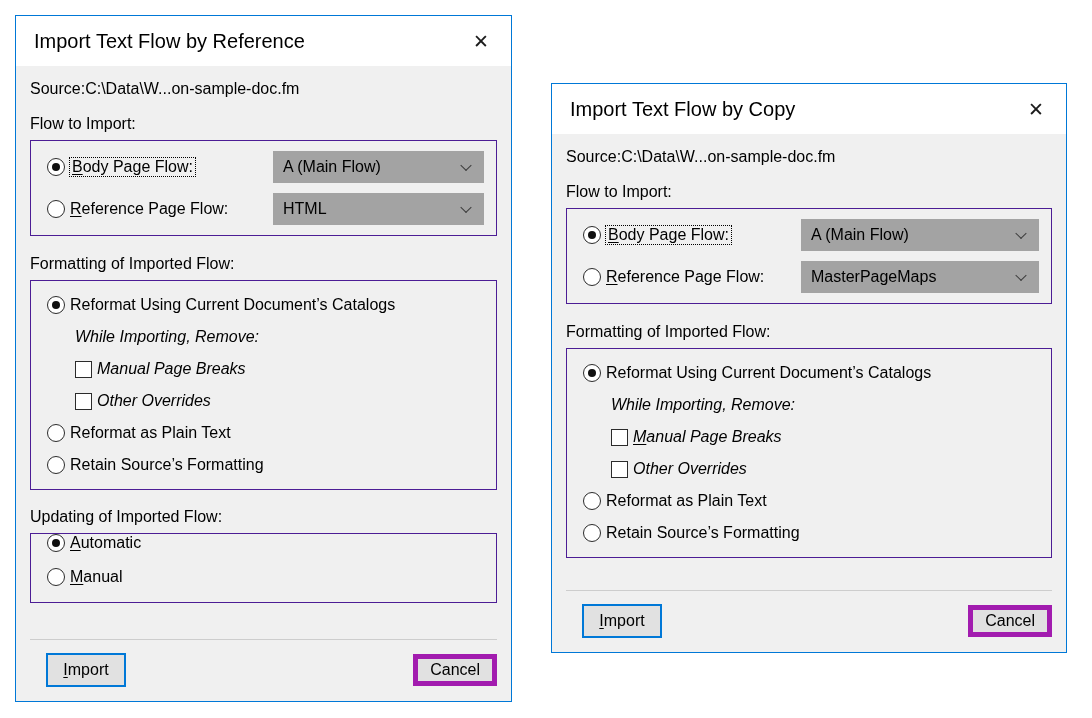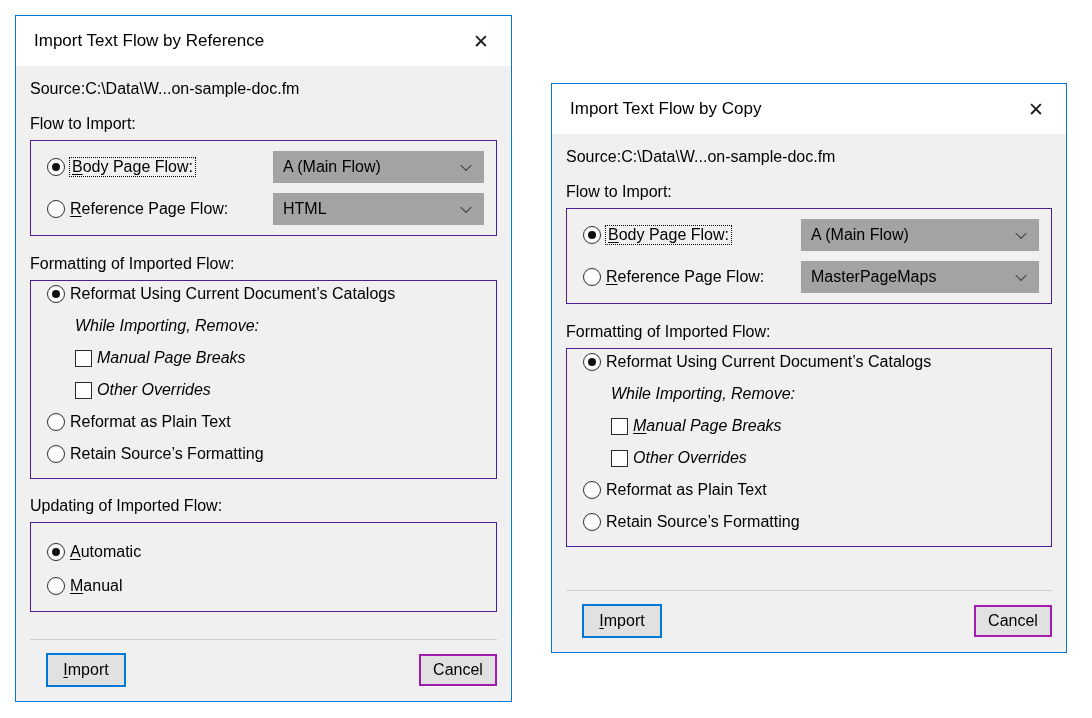--- a/index.html
+++ b/index.html
@@ -15,21 +15,21 @@
   }
   .dlg-ref { left: 15px; top: 15px;  width: 497px; height: 687px; }
   .dlg-copy { left: 551px; top: 83px; width: 516px; height: 570px; }
 
   .titlebar {
     height: 50px; flex: none;
     background: #ffffff;
     display: flex; align-items: center; justify-content: space-between;
     padding: 0 16px 0 18px;
   }
-  .title { font-size: 17px; color: #000; }
+  .title { font-size: 20px; color: #000; }
   .close-btn {
     width: 28px; height: 28px; display: flex; align-items: center; justify-content: center;
     font-size: 19px; font-weight: 400; color: #1a1a1a; cursor: default;
     font-family: "DejaVu Sans", sans-serif;
   }
 
   .content {
     flex: 1; display: flex; flex-direction: column;
     padding: 0 14px 14px 14px;
   }
@@ -38,22 +38,22 @@
   .section-label { margin-top: 17px; }
 
   .groupbox {
     margin-top: 7px;
     border: 1px solid #4c1d95;
     padding: 10px 12px 10px 16px;
     display: flex; flex-direction: column;
   }
   .flow-group { gap: 10px; }
   .flow-row { display: flex; align-items: center; justify-content: space-between; }
-  .fmt-group { padding: 4px 12px 15px 16px; gap: 14px; }
-  .upd-group { padding: 20px 12px 16px 16px; gap: 16px; }
+  .fmt-group { padding: 15px 12px 15px 16px; gap: 14px; }
+  .upd-group { padding: 0 12px 16px 16px; gap: 16px; }
 
   .ctl-row { display: flex; align-items: center; gap: 5px; }
   .indent { margin-left: 28px; font-style: italic; }
 
   .radio {
     width: 18px; height: 18px; flex: none; position: relative;
     border: 1px solid #2b2b2b; border-radius: 50%; background: #fff;
   }
   .radio.selected::after {
     content: ""; position: absolute; left: 4px; top: 4px; right: 4px; bottom: 4px;
@@ -82,21 +82,21 @@
   }
 
   .footer {
     margin-top: auto;
     border-top: 1px solid #cdcdcd;
     padding-top: 13px;
     display: flex; align-items: center; justify-content: space-between;
   }
   .btn {
     height: 32px; min-width: 78px; padding: 0 12px;
-    background: #e1e1e1; border: 2px solid #a21caf;
+    background: #e1e1e1; border: 5px solid #a21caf;
     display: flex; align-items: center; justify-content: center;
     font: inherit; white-space: nowrap;
   }
   .btn.default { border: 2px solid #0078d7; height: 34px; min-width: 80px; margin-left: 16px; }
 </style>
 </head>
 <body>
 
 <div class="dialog dlg-ref">
   <div class="titlebar">

